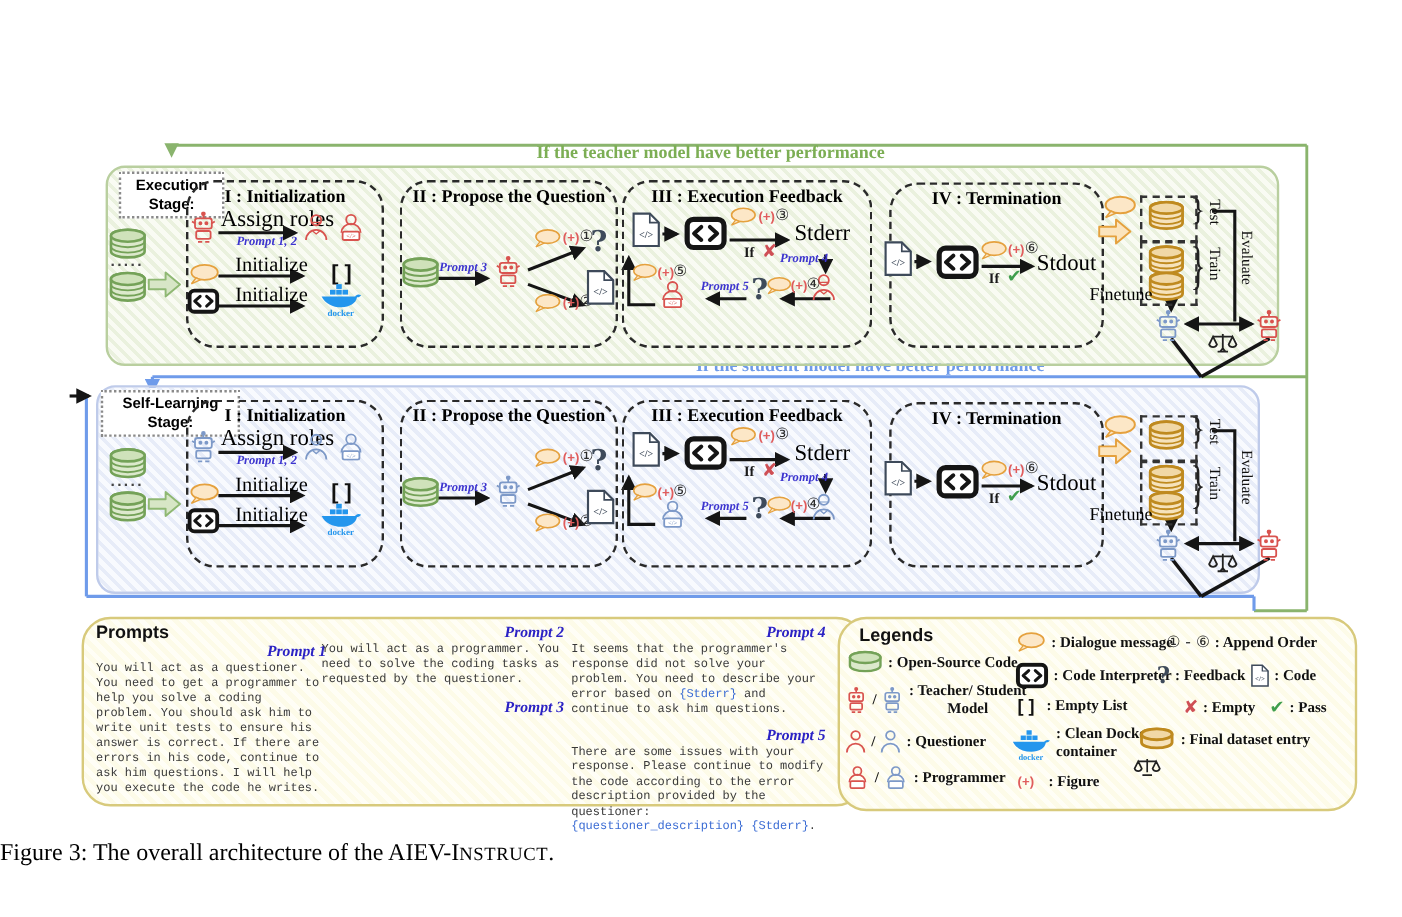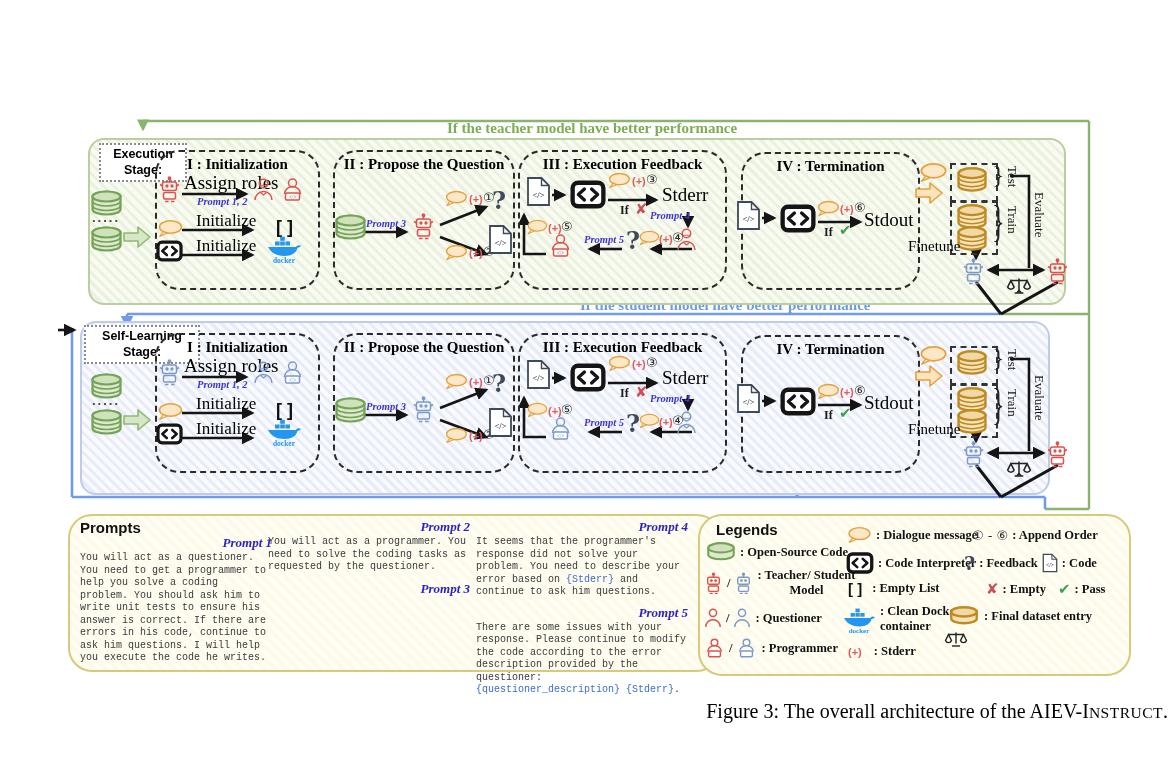--- a/index.html
+++ b/index.html
@@ -777,21 +777,21 @@
           </g>
           <text x="18" y="30" font-size="7.5" font-weight="bold" text-anchor="middle" fill="#2496ed">docker</text>
         </svg>
       <span class="leg">
           <div>: Clean Docker</div>
           <div>container</div>
         </span>
     </div>
     <div class="lrow" style="left:148px;top:128px">
       <span class="plus">(+)</span>
-      <span class="leg" style="margin-left:8px">: Stderr</span>
+      <span class="leg" style="margin-left:8px">: Figure</span>
     </div>
 
     <div class="lrow" style="left:272px;top:12px">
       <span class="cnum">① - ⑥</span>
       <span class="leg">: Append Order</span>
     </div>
     <div class="lrow" style="left:264px;top:36px">
       <span class="qmark" style="font-size:19px">?</span>
       <span class="leg">: Feedback</span>
       <svg width="16" height="20" viewBox="0 0 25 31">
@@ -819,17 +819,17 @@
           <g fill="none" stroke="#222" stroke-width="1.4">
             <path d="M12 2 V13 M4.5 4 H19.5"></path>
             <path d="M4.5 4 L1.5 10 A3.2 3.2 0 0 0 7.5 10 Z"></path>
             <path d="M19.5 4 L16.5 10 A3.2 3.2 0 0 0 22.5 10 Z"></path>
             <path d="M8 15.5 H16"></path>
           </g>
         </svg>
     </div>
   </div>
 
-  <div class="ab cap" style="left:0;right:0;top:700px;text-align:right">
+  <div class="ab cap" style="left:0;right:0;top:700px;text-align:left">
     <span>Figure 3: The overall architecture of the AIEV-I</span><span class="sc">NSTRUCT</span><span>.</span>
   </div>
 
 </div>
 
 </body></html>

